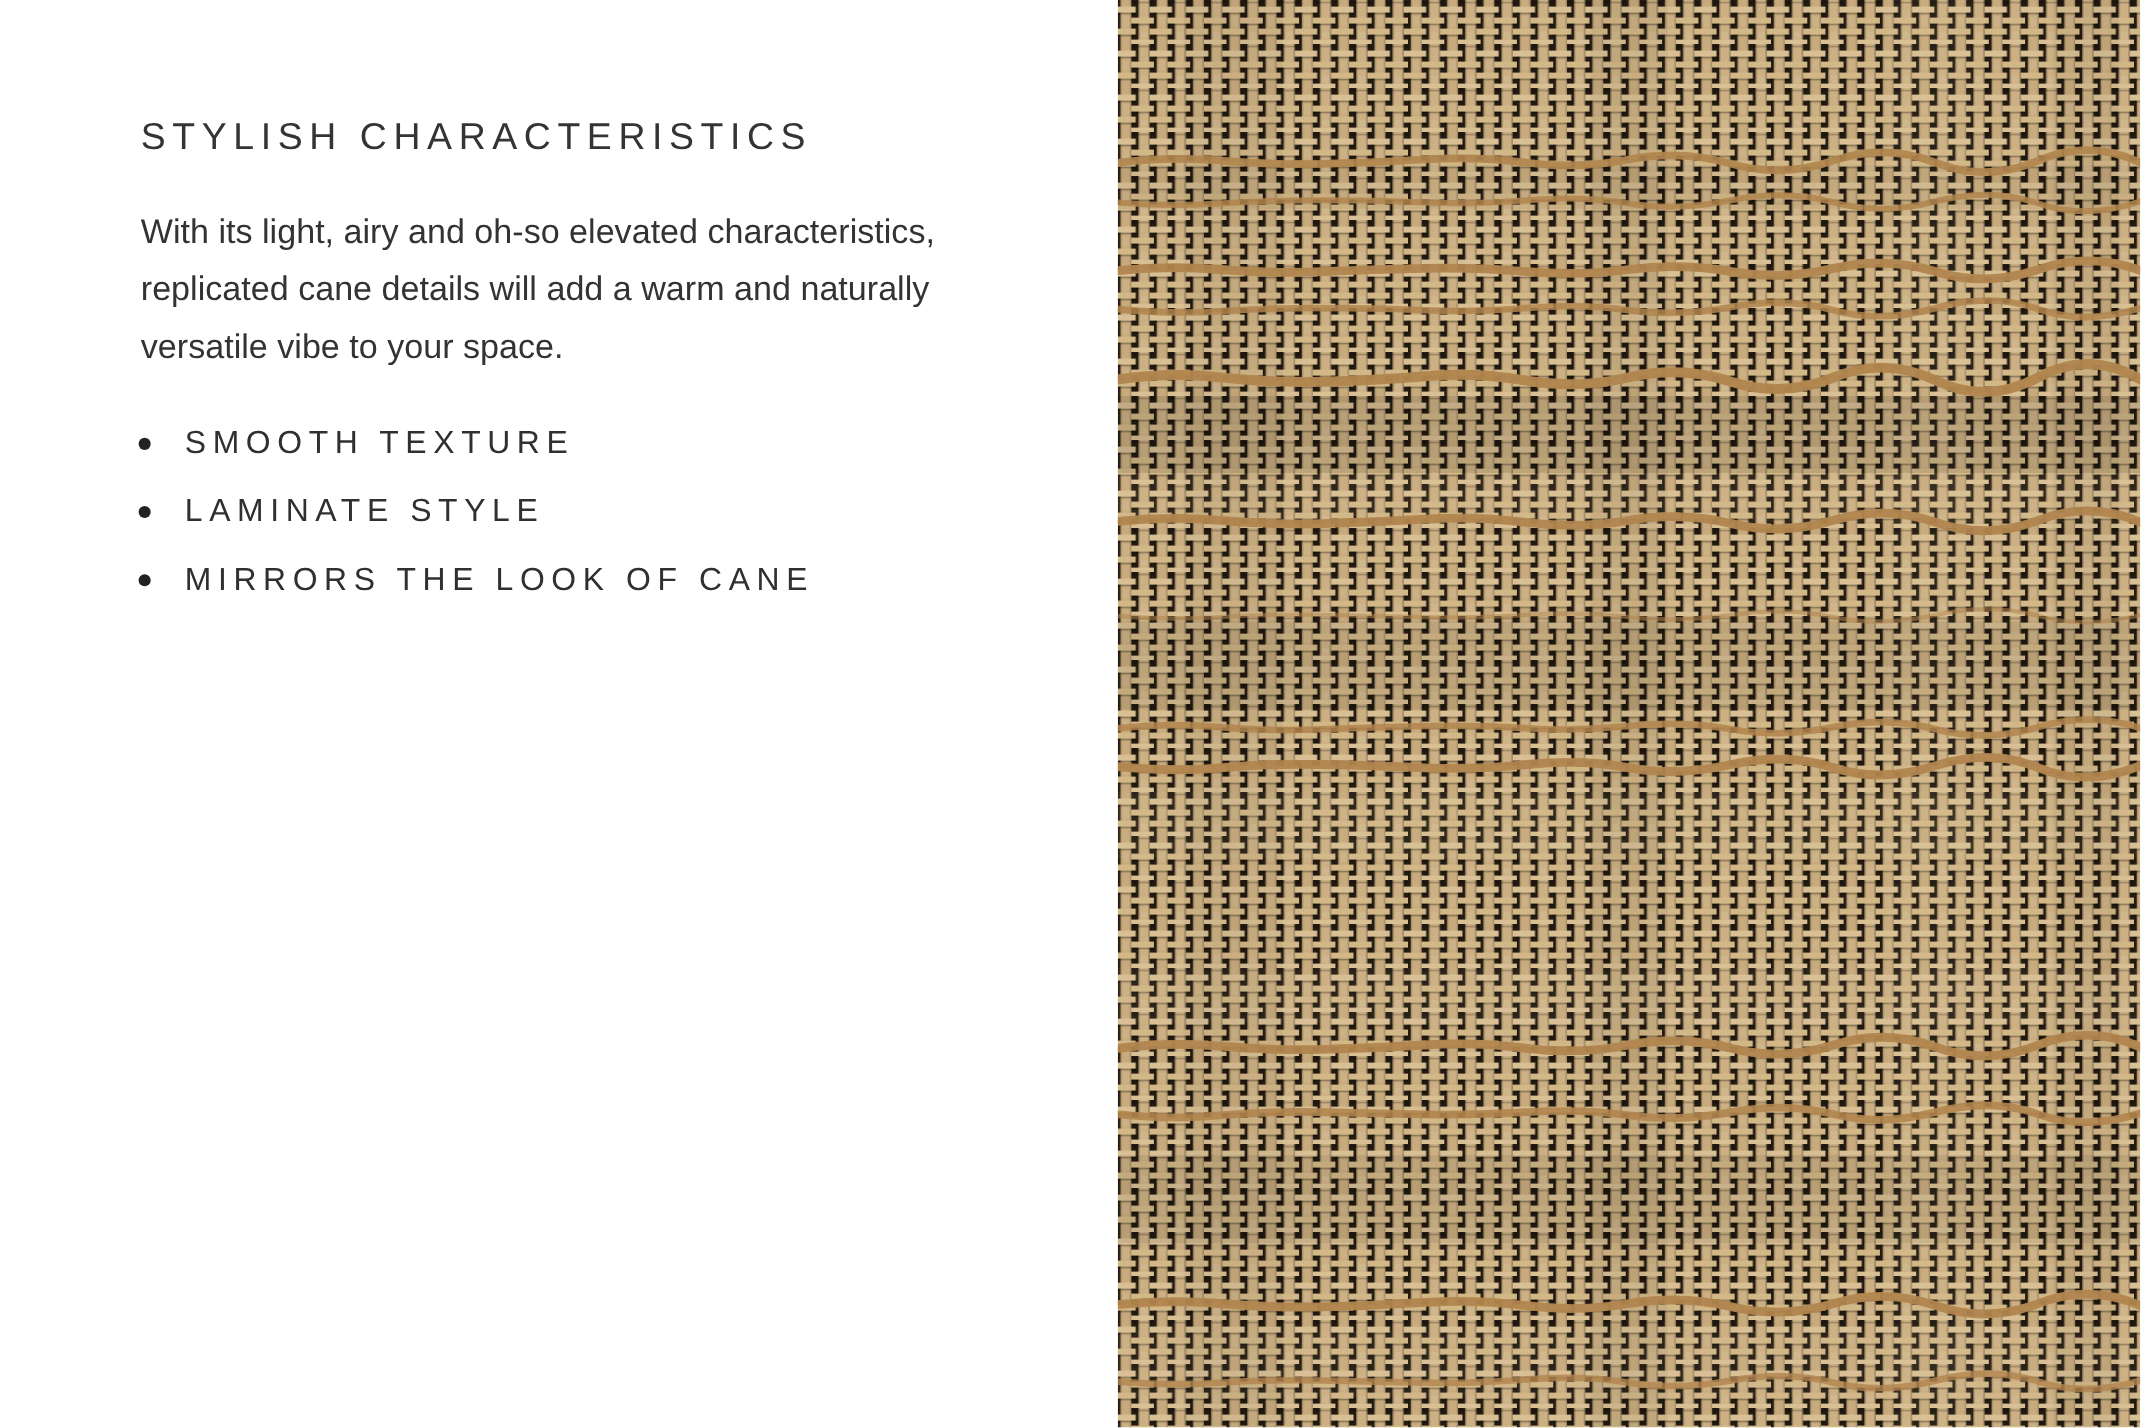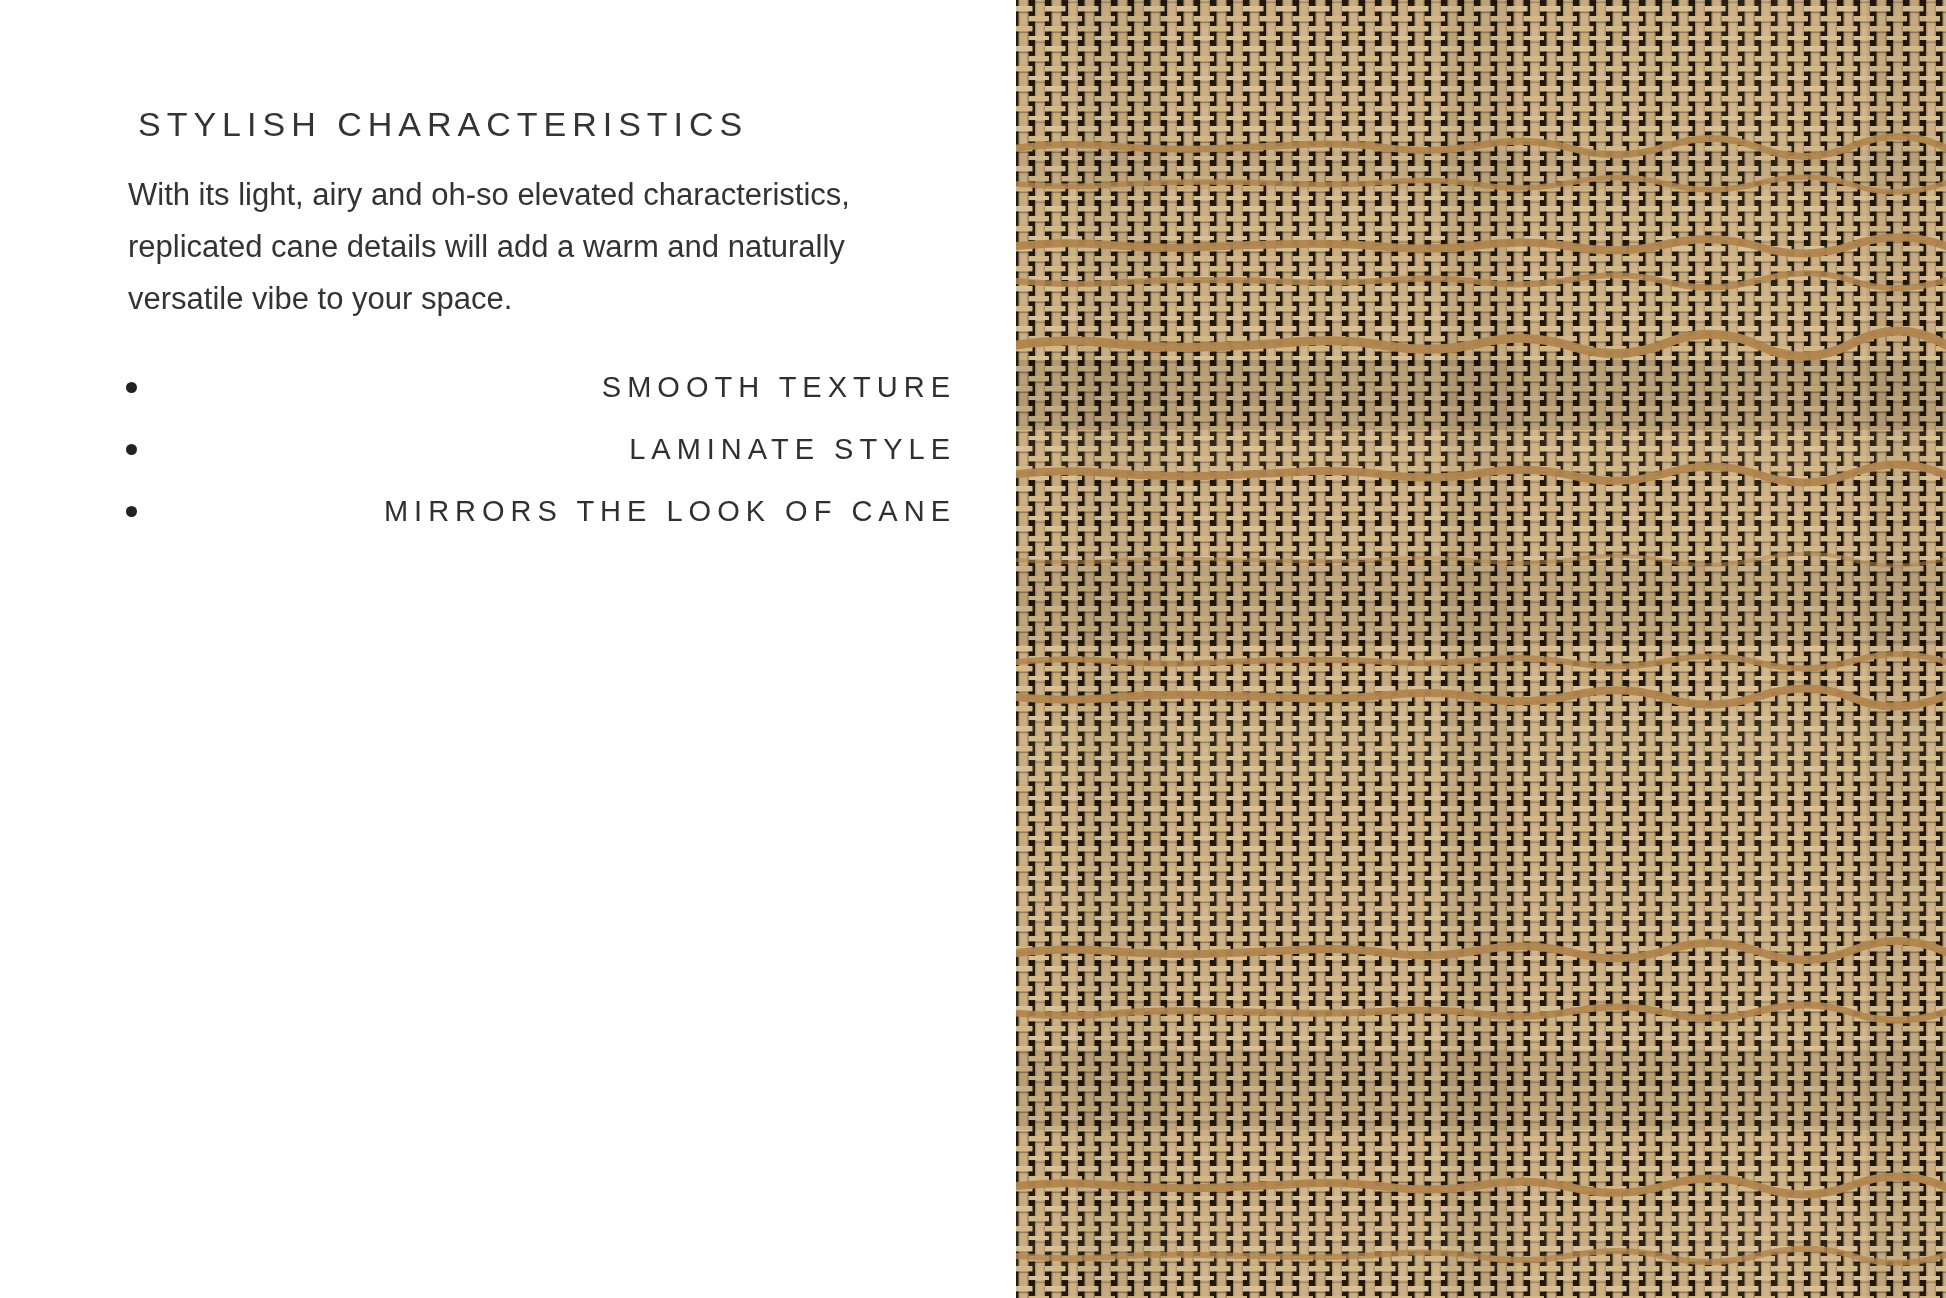--- a/index.html
+++ b/index.html
@@ -20,43 +20,41 @@
     background: #ffffff;
     flex: 0 0 auto;
   }
   .eyebrow {
     font-size: 34px;
     line-height: 42px;
     letter-spacing: 6px;
     font-weight: 400;
     color: #343434;
     white-space: nowrap;
-    margin-left: 10px;
   }
   h1.title {
     margin-top: 36px;
     font-size: 112px;
     line-height: 135px;
     font-weight: 700;
     letter-spacing: 0px;
     color: #3a3a38;
   }
   .h1-line { display: block; }
   .intro {
-    margin-top: 24px;
+    margin-top: 40px;
     font-size: 31px;
     line-height: 52px;
     font-weight: 400;
     color: #333333;
   }
   .p-line { display: block; white-space: nowrap; }
   ul.features {
     list-style: none;
     margin-top: 44px;
-    text-align: right;
   }
   ul.features li {
     position: relative;
     padding-left: 40px;
     margin-bottom: 25px;
     font-size: 29px;
     line-height: 37px;
     letter-spacing: 6px;
     color: #303030;
   }

